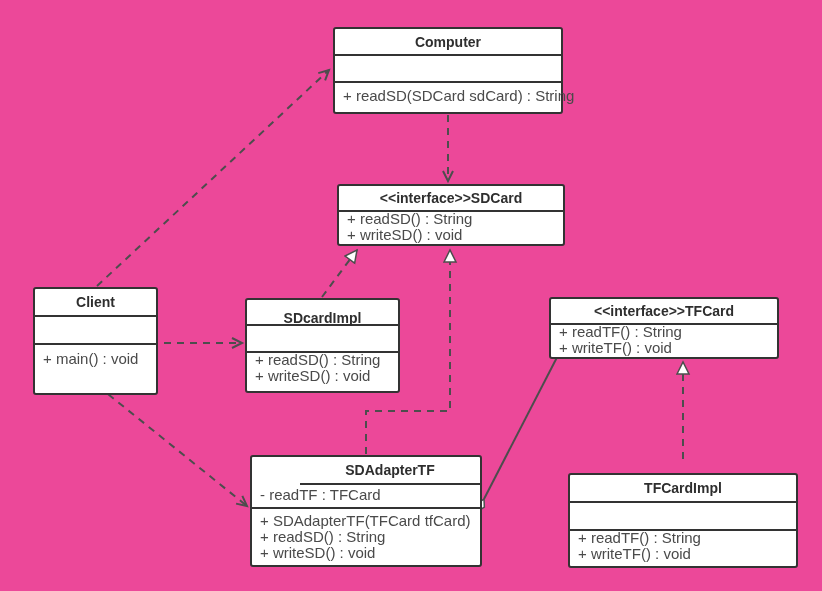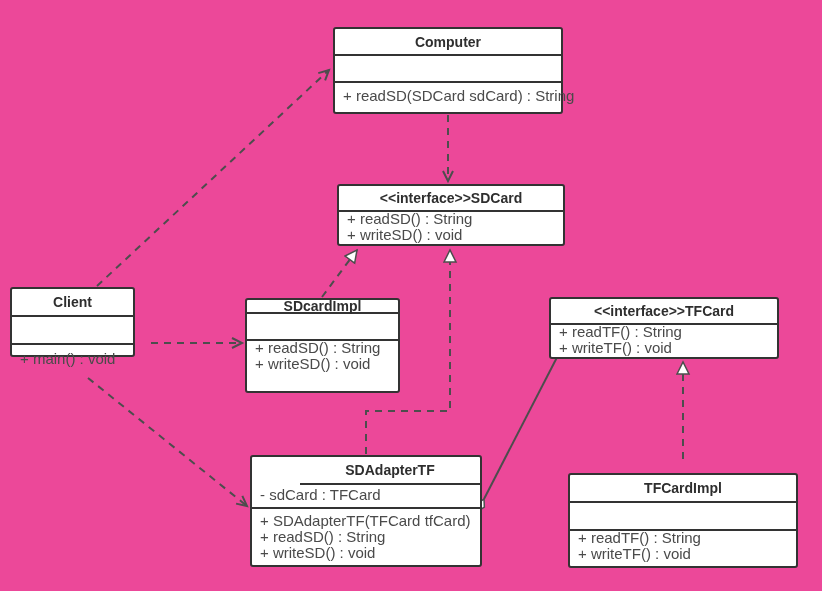--- a/index.html
+++ b/index.html
@@ -96,49 +96,49 @@
   </div>
 
   <div class="uml-box" style="left:337px; top:184px; width:228px; height:62px;">
     <div class="uml-title uml-compartment" style="height:26px;">&lt;&lt;interface&gt;&gt;SDCard</div>
     <div class="uml-members uml-compartment" style="height:32px; padding-top:0;">
       <div class="uml-member">+ readSD() : String</div>
       <div class="uml-member">+ writeSD() : void</div>
     </div>
   </div>
 
-  <div class="uml-box" style="left:10px; top:287px; width:125px; height:70px;">
+  <div class="uml-box" style="left:33px; top:287px; width:125px; height:108px;">
     <div class="uml-title uml-compartment" style="height:28px;">Client</div>
     <div class="uml-compartment" style="height:28px;"></div>
     <div class="uml-members uml-compartment" style="height:26px;">
       <div class="uml-member">+ main() : void</div>
     </div>
   </div>
 
   <div class="uml-box" style="left:245px; top:298px; width:155px; height:95px;">
-    <div class="uml-title uml-compartment" style="height:14px;">SDcardImpl</div>
+    <div class="uml-title uml-compartment" style="height:14px;margin-top:12px;">SDcardImpl</div>
     <div class="uml-compartment" style="height:27px;"></div>
     <div class="uml-members uml-compartment" style="height:31px; padding-top:0;">
       <div class="uml-member">+ readSD() : String</div>
       <div class="uml-member">+ writeSD() : void</div>
     </div>
   </div>
 
   <div class="uml-box" style="left:549px; top:297px; width:230px; height:62px;">
     <div class="uml-title uml-compartment" style="height:26px;">&lt;&lt;interface&gt;&gt;TFCard</div>
     <div class="uml-members uml-compartment" style="height:32px; padding-top:0;">
       <div class="uml-member">+ readTF() : String</div>
       <div class="uml-member">+ writeTF() : void</div>
     </div>
   </div>
 
   <div class="uml-box" style="left:250px; top:455px; width:232px; height:112px;">
     <div class="uml-title uml-compartment" style="height:28px;margin-left:48px;">SDAdapterTF</div>
     <div class="uml-members uml-compartment" style="height:24px; padding-top:0;">
-      <div class="uml-member">- sdCard : TFCard</div>
+      <div class="uml-member">- readTF : TFCard</div>
     </div>
     <div class="uml-members uml-compartment" style="height:50px; padding-top:8px;">
       <div class="uml-member">+ SDAdapterTF(TFCard tfCard)</div>
       <div class="uml-member">+ readSD() : String</div>
       <div class="uml-member">+ writeSD() : void</div>
     </div>
   </div>
 
   <div class="uml-box" style="left:568px; top:473px; width:230px; height:95px;">
     <div class="uml-title uml-compartment" style="height:28px;">TFCardImpl</div>

